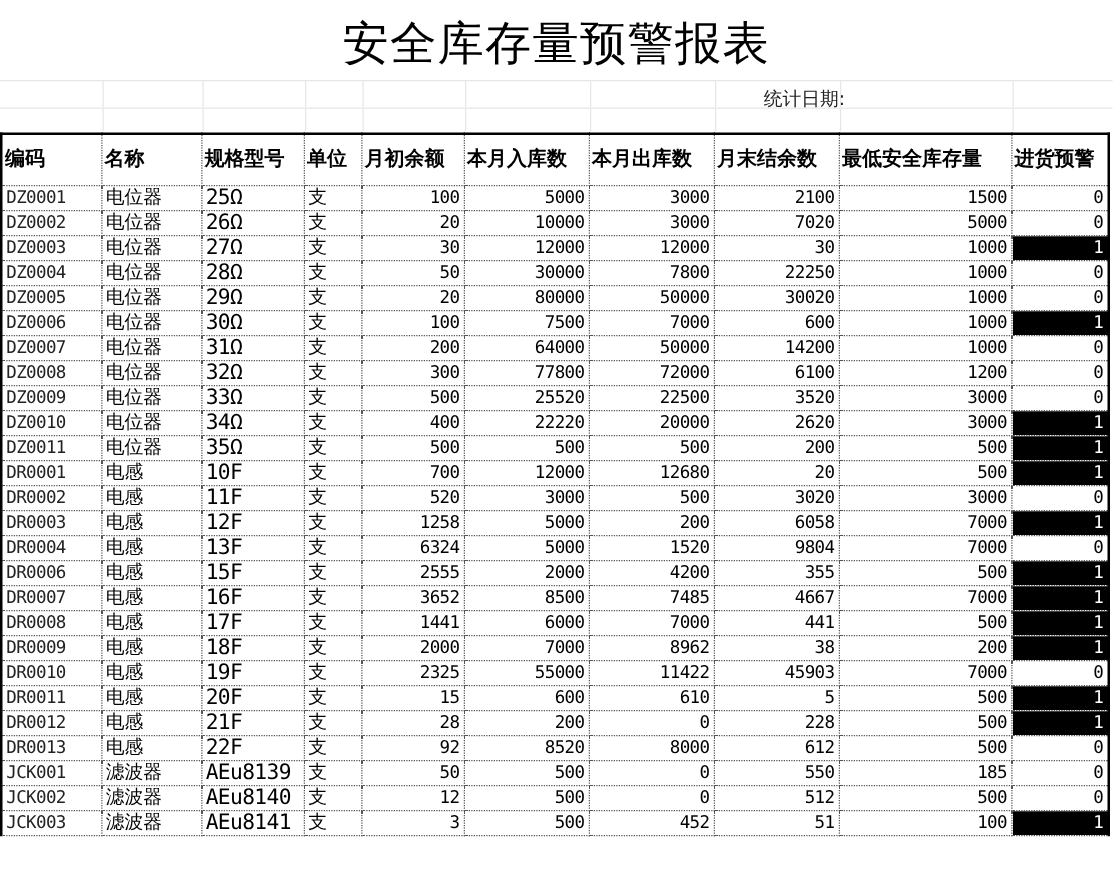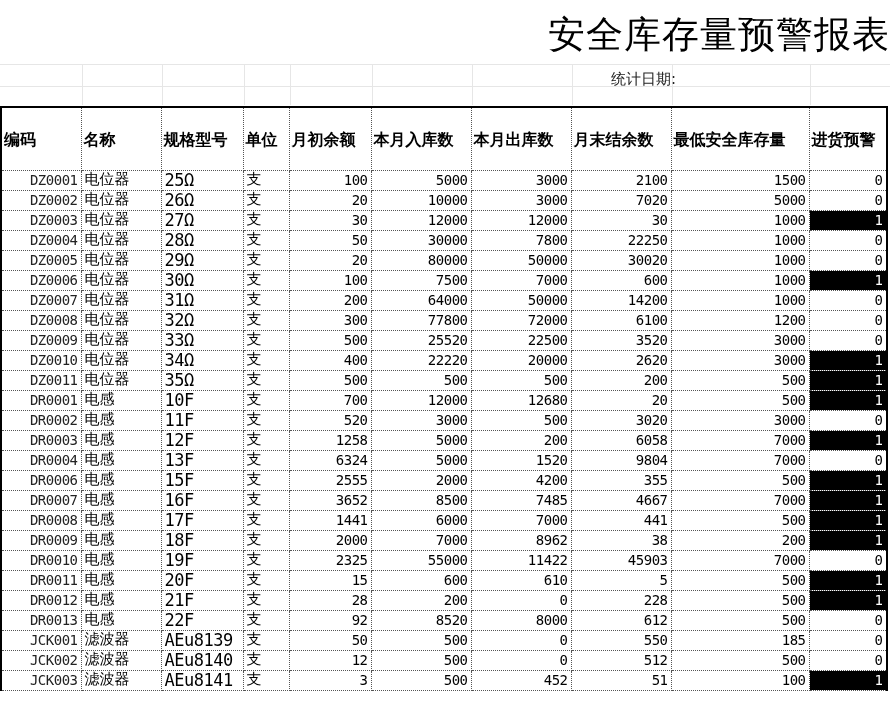--- a/index.html
+++ b/index.html
@@ -1,35 +1,35 @@
 <!DOCTYPE html>
 <html><head>
 <meta charset="utf-8">
 <style>
   html, body { margin:0; padding:0; background:#ffffff; }
   body { width:890px; height:712px; overflow:hidden; position:relative;
          font-family:"DejaVu Serif", "Liberation Serif", serif; color:#000; }
   .sheet { position:absolute; left:0; top:0; width:890px; height:712px; }
   .title-row { position:absolute; left:0; top:2px; width:890px; height:62px;
                border-bottom:1px solid #e6e6e6; }
-  .title { position:absolute; left:0; width:890px; top:8px; text-align:right;
+  .title { position:absolute; left:0; width:890px; top:8px; text-align:center;
            font-size:37px; letter-spacing:1px; font-family:"DejaVu Sans", "Liberation Sans", sans-serif; font-weight:normal; }
   .blank-row { position:absolute; left:0; width:890px; height:21px;
                border-bottom:1px solid #e6e6e6; }
   .blank-row .gl { position:absolute; top:0; bottom:0; width:1px; background:#e6e6e6; }
   .date-label { position:absolute; left:579px; top:70px; font-size:15px; color:#222;
                 font-family:"DejaVu Sans", "Liberation Sans", sans-serif;margin-left:32px; }
   table.grid { position:absolute; left:0; top:106px; border-collapse:collapse;
                table-layout:fixed; border:2px solid #000; border-bottom:none; }
   table.grid td, table.grid th { border:1px dotted #555; padding:0 3px; overflow:hidden;
                white-space:nowrap; height:19px; line-height:19px; font-size:15px; }
   table.grid th { height:40px; font-weight:bold; text-align:left; font-size:16px;
-               font-family:Liberation Sans, sans-serif; padding:11px 2px; letter-spacing:0; }
+               font-family:Liberation Mono, monospace; padding:0 2px; letter-spacing:0; }
   table.grid td.num { text-align:right; font-family:"DejaVu Sans Mono", "Liberation Mono", monospace; font-size:14px; letter-spacing:-0.5px; }
-  table.grid td.code { text-align:right; font-family:"DejaVu Sans Mono", "Liberation Mono", monospace; font-size:14px; letter-spacing:-0.5px; color:#222;}
+  table.grid td.code { text-align:left; font-family:"DejaVu Sans Mono", "Liberation Mono", monospace; font-size:14px; letter-spacing:-0.5px; color:#222;}
   table.grid td.txt { font-family:Liberation Mono, monospace; font-size:15px; }
   table.grid td.spec { font-family:"DejaVu Sans Mono", "Liberation Mono", monospace; font-size:17px; letter-spacing:-0.5px; }
   table.grid td.warn { text-align:right; font-family:"DejaVu Sans Mono", "Liberation Mono", monospace; font-size:14px; }
   table.grid td.warn.on { background:#000; color:#fff; }
 </style>
 </head>
 <body>
 
 <div class="sheet">
   <div class="title-row">

